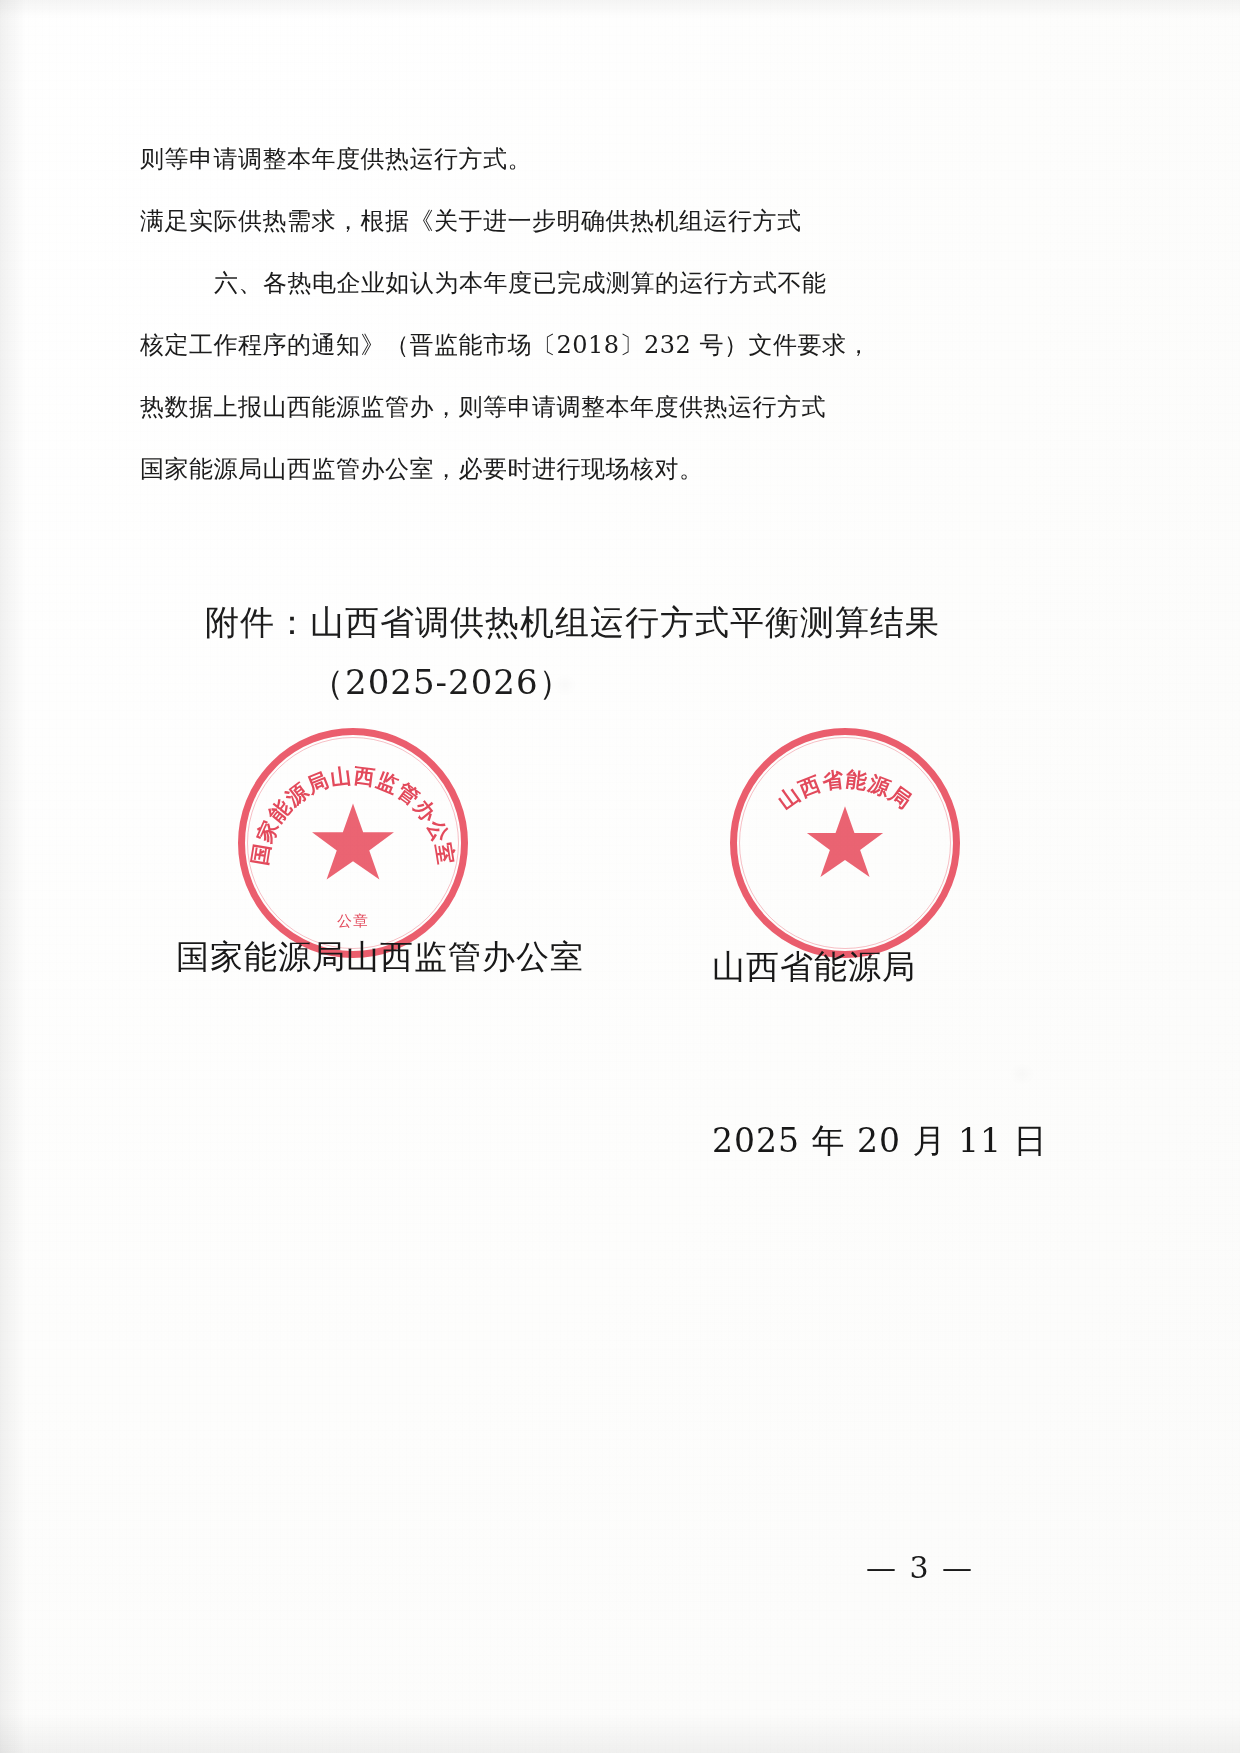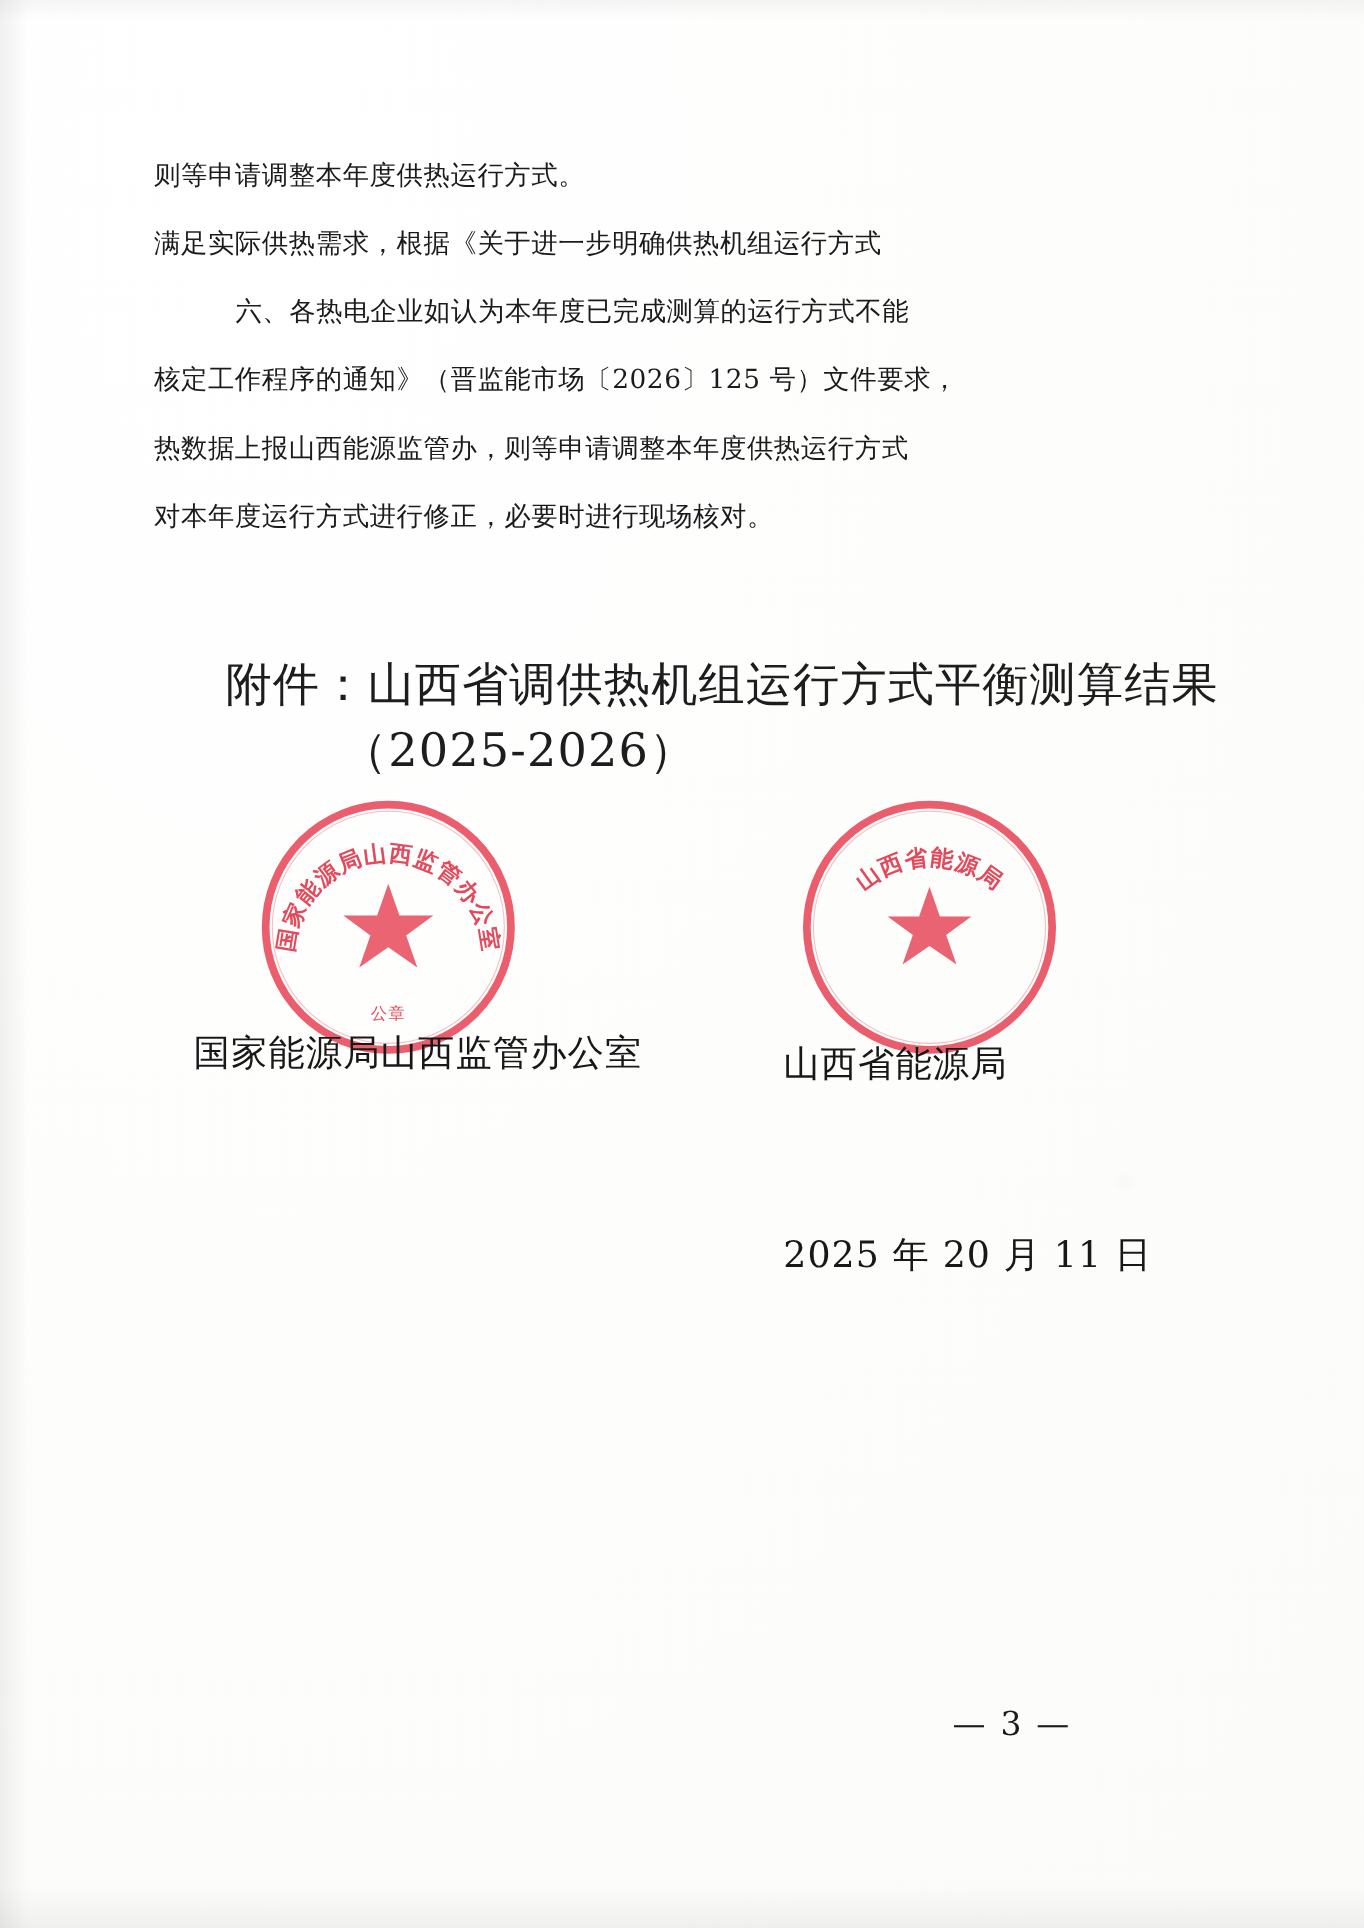--- a/index.html
+++ b/index.html
@@ -68,21 +68,21 @@
   }
   .para-line.indent2 { text-indent: 74px; }
 
   .attach-block {
     position: absolute;
     left: 205px;
     top: 592px;
     width: 820px;
   }
   .attach-line {
-    font-size: 42px;
+    font-size: 34px;
     line-height: 60px;
     color: #1d1d1d;
     white-space: pre;
     letter-spacing: 1px;
   }
   .attach-line.second { padding-left: 105px; }
 
   
   .sig-left {
     position: absolute;
@@ -190,23 +190,23 @@
   <div class="edge-shadow-top"></div>
   <div class="edge-shadow-bottom"></div>
 
   <div class="smudge" style="left:560px; top:680px; width:10px; height:10px;"></div>
   <div class="smudge" style="left:1015px; top:1070px; width:14px; height:8px;"></div>
 
   <div class="body-text">
     <div class="para-line">则等申请调整本年度供热运行方式。</div>
     <div class="para-line">满足实际供热需求，根据《关于进一步明确供热机组运行方式</div>
     <div class="para-line indent2">六、各热电企业如认为本年度已完成测算的运行方式不能</div>
-    <div class="para-line">核定工作程序的通知》（晋监能市场〔2026〕125 号）文件要求，</div>
+    <div class="para-line">核定工作程序的通知》（晋监能市场〔2018〕232 号）文件要求，</div>
     <div class="para-line">热数据上报山西能源监管办，则等申请调整本年度供热运行方式</div>
-    <div class="para-line">对本年度运行方式进行修正，必要时进行现场核对。</div>
+    <div class="para-line">国家能源局山西监管办公室，必要时进行现场核对。</div>
   </div>
 
   <div class="attach-block">
     <div class="attach-line">附件：山西省调供热机组运行方式平衡测算结果</div>
     <div class="attach-line second">（2025-2026）</div>
   </div>
 
   <div class="seal seal-left">
     <div class="ring"></div>
     <div class="ring-inner"></div>

